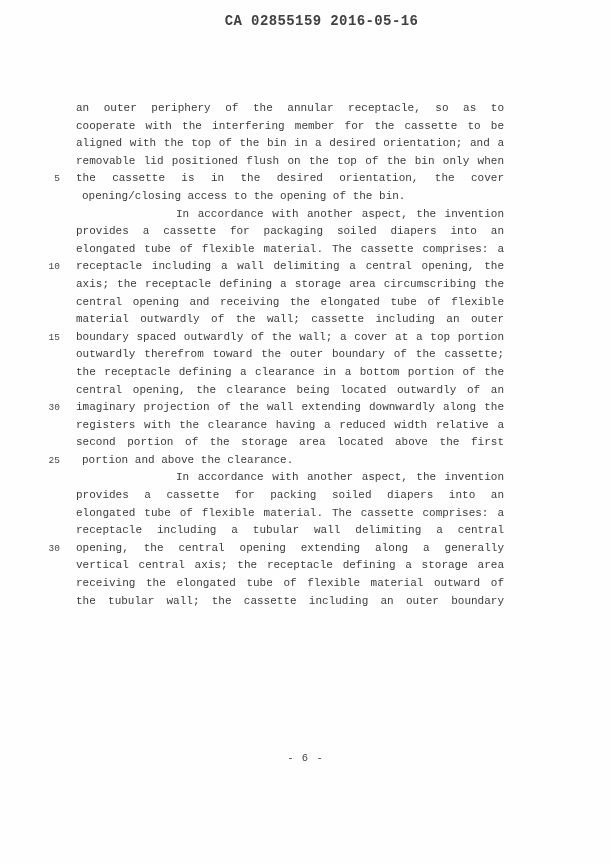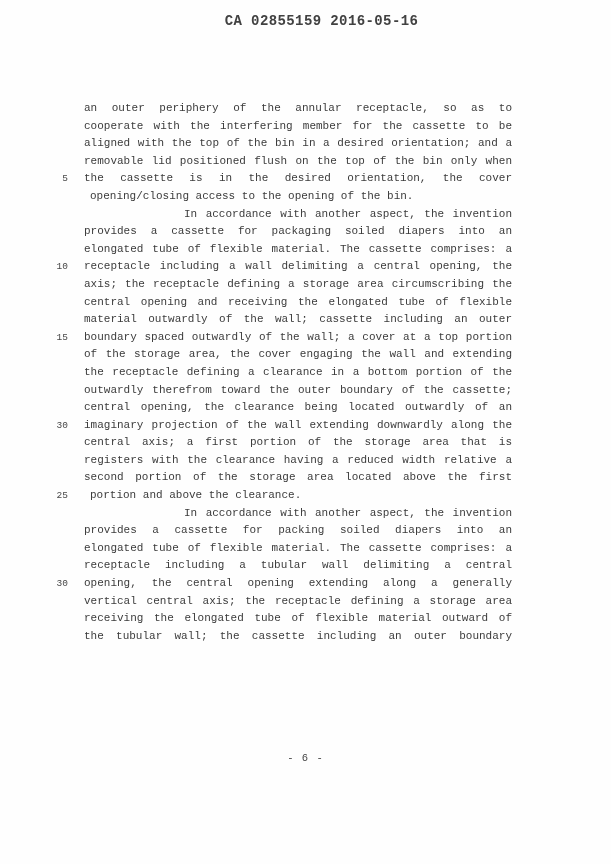--- a/index.html
+++ b/index.html
@@ -23,21 +23,21 @@
     width: 611px;
     text-align: center;
     font-size: 14px;
     font-weight: bold;
     letter-spacing: 0.4px;
     color: #414141;
   }
   .text-block {
     position: absolute;
     top: 100px;
-    left: 52px;
+    left: 44px;
     width: 460px;
   }
   .line-row {
     display: flex;
     align-items: baseline;
     height: 17.6px;
   }
   .line-num {
     flex: none;
     width: 16px;
@@ -136,44 +136,36 @@
       <div class="line-row">
         <span class="line-num"></span>
         <span class="line-text justify">material outwardly of the wall; cassette including an outer</span>
       </div>
       <div class="line-row">
         <span class="line-num">15</span>
         <span class="line-text justify">boundary spaced outwardly of the wall; a cover at a top portion</span>
       </div>
       <div class="line-row">
         <span class="line-num"></span>
-        <span class="line-text justify">of the storage area, the cover engaging the wall and extending</span>
+        <span class="line-text justify">outwardly therefrom toward the outer boundary of the cassette;</span>
       </div>
       <div class="line-row">
         <span class="line-num"></span>
         <span class="line-text justify">the receptacle defining a clearance in a bottom portion of the</span>
-      </div>
-      <div class="line-row">
-        <span class="line-num"></span>
-        <span class="line-text justify">outwardly therefrom toward the outer boundary of the cassette;</span>
       </div>
       <div class="line-row">
         <span class="line-num"></span>
         <span class="line-text justify">central opening, the clearance being located outwardly of an</span>
       </div>
       <div class="line-row">
         <span class="line-num">30</span>
         <span class="line-text justify">imaginary projection of the wall extending downwardly along the</span>
       </div>
       <div class="line-row">
         <span class="line-num"></span>
-        <span class="line-text justify">central axis; a first portion of the storage area that is</span>
-      </div>
-      <div class="line-row">
-        <span class="line-num"></span>
         <span class="line-text justify">registers with the clearance having a reduced width relative a</span>
       </div>
       <div class="line-row">
         <span class="line-num"></span>
         <span class="line-text justify">second portion of the storage area located above the first</span>
       </div>
       <div class="line-row">
         <span class="line-num">25</span>
         <span class="line-text nojustify">portion and above the clearance.</span>
       </div>

